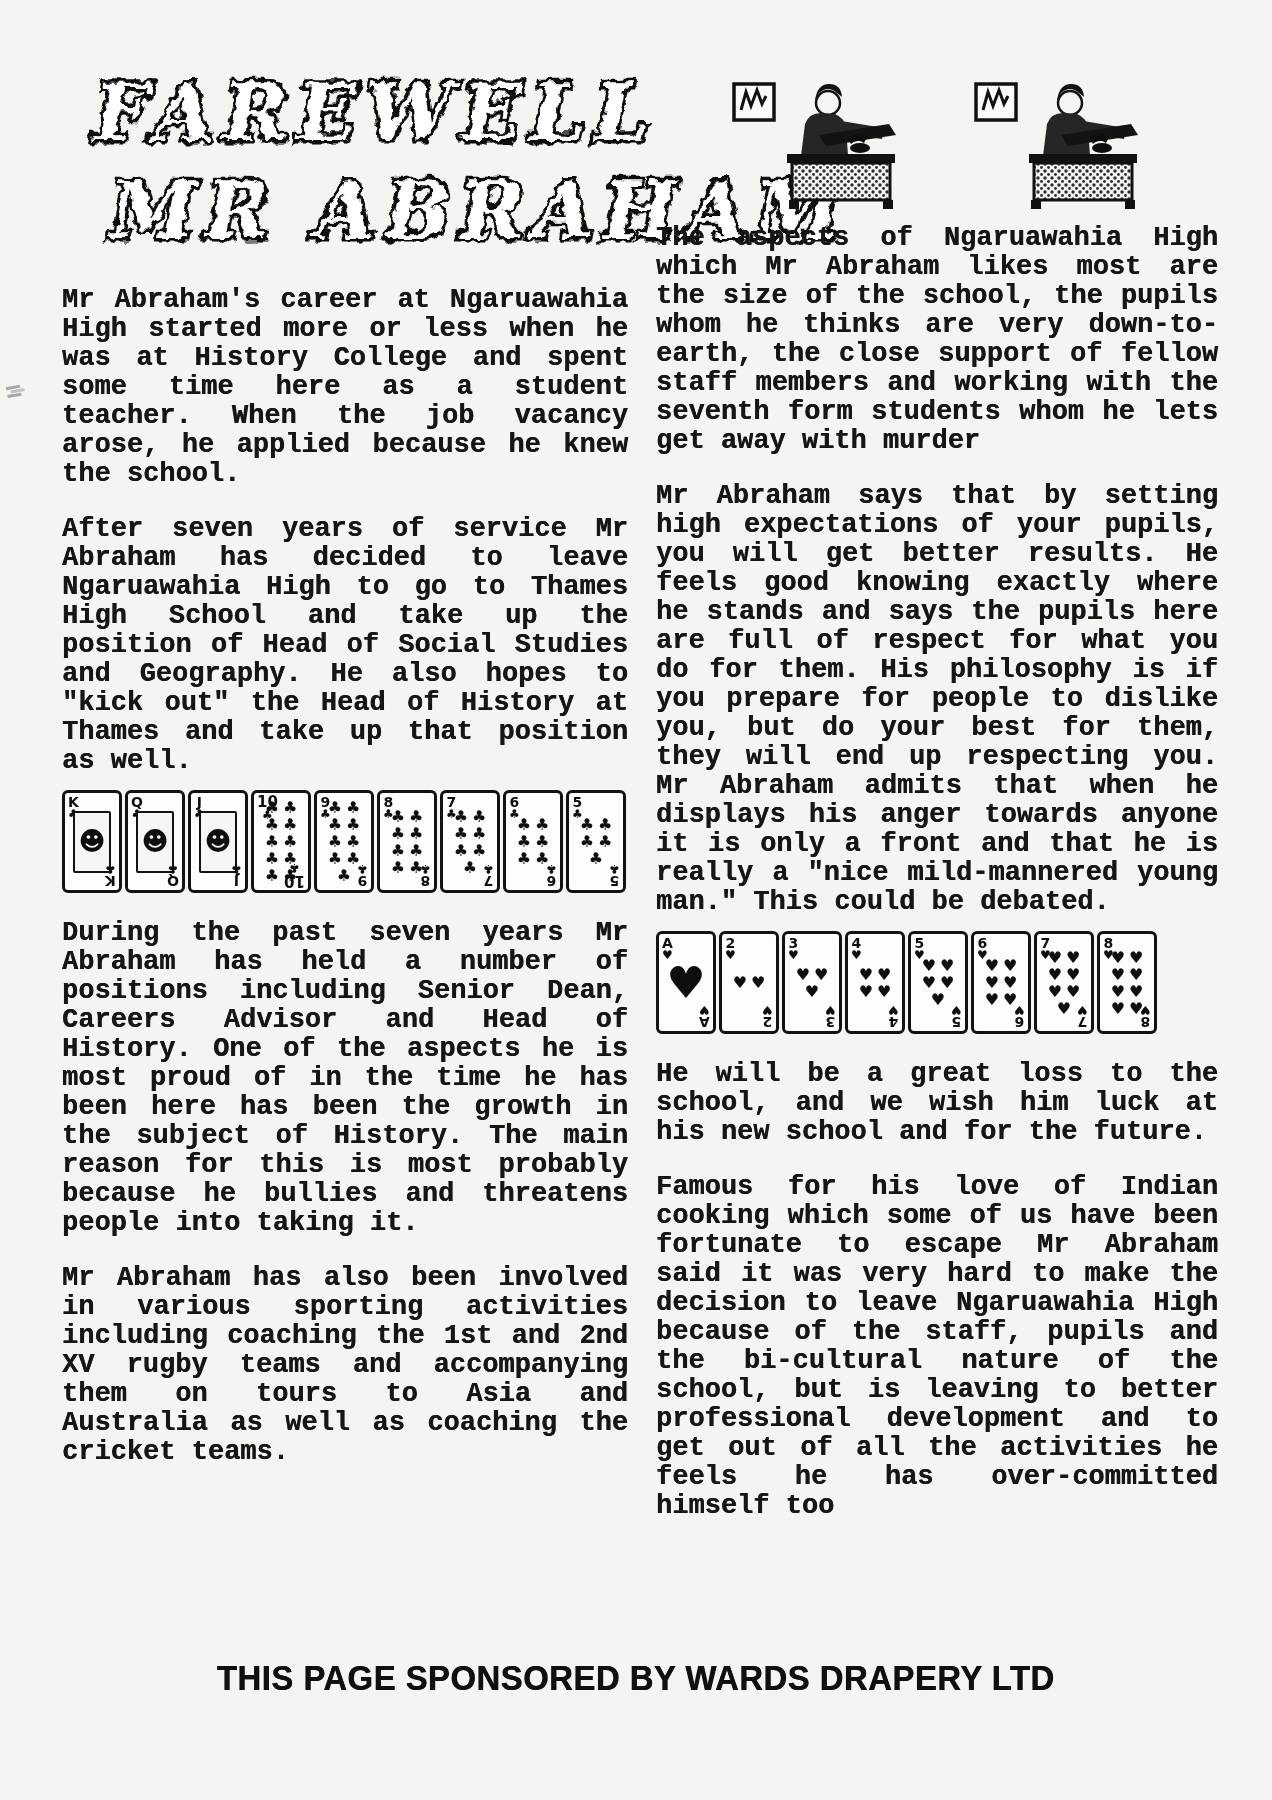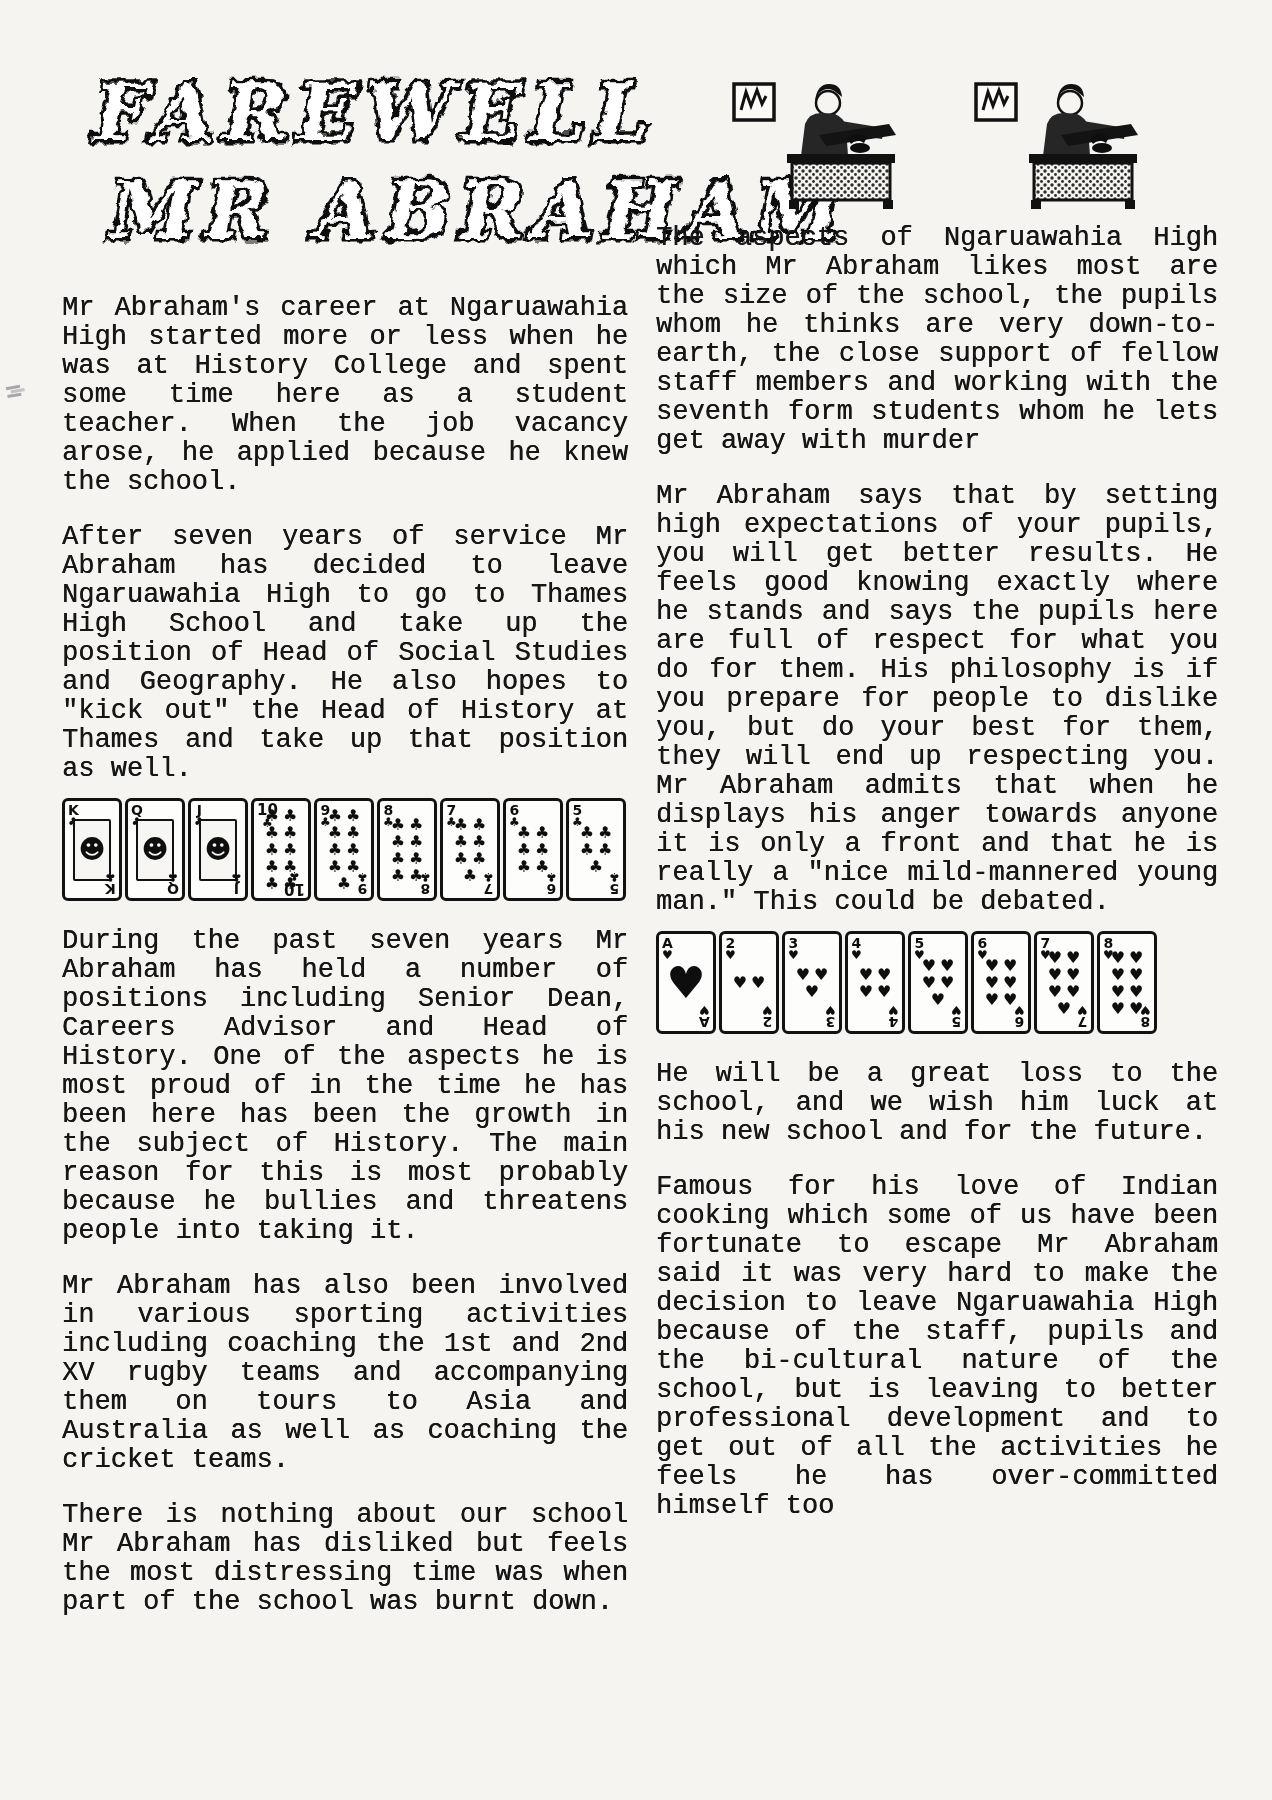--- a/index.html
+++ b/index.html
@@ -16,21 +16,21 @@
   .title-svg{position:absolute;left:86px;top:62px;overflow:visible;}
   .title-svg text{
     font-family:"DejaVu Serif", serif;
     font-weight:bold;font-style:italic;
     fill:#ffffff;stroke:#0a0a0a;stroke-width:7;paint-order:stroke fill;
   }
   
   .col{position:absolute;font-size:27px;line-height:29px;}
   .col-left{left:62px;top:282px;width:566px;}
   .col-right{left:656px;top:78px;width:562px;}
-  .para{margin:12px 0 26px 0;text-align:justify;text-shadow:0.35px 0 0 currentColor;}
+  .para{margin:4px 0 26px 0;text-align:justify;text-shadow:0.35px 0 0 currentColor;font-weight:bold;}
   .para:last-child{margin-bottom:0;}
   .byline{margin:54px 0 0 26px;text-shadow:0.35px 0 0 currentColor;}
   
   .clipart-row{display:flex;gap:64px;justify-content:center;margin:0 0 14px 0;}
   .clipart-row svg{width:178px;height:132px;}
   
   .card-strip{display:flex;gap:3px;margin:14px 0 26px 0;}
   .card{
     position:relative;flex:0 0 auto;
     width:60px;height:103px;box-sizing:border-box;
@@ -265,21 +265,20 @@
           </div>
           <div class="corner br">
             <span class="rank-ch">5</span>
             <span class="suit-ch">♣</span>
           </div>
         </div>
       </div>
     <div>
         <p class="para">During the past seven years Mr Abraham has held a number of positions including Senior Dean, Careers Advisor and Head of History.  One of the aspects he is most proud of in the time he has been here has been the growth in the subject of History.  The main reason for this is most probably because he bullies and threatens people into taking it.</p>
         <p class="para">Mr Abraham has also been involved in various sporting activities including coaching the 1st and 2nd XV rugby teams and accompanying them on tours to Asia and Australia as well as coaching the cricket teams.</p>
-        <p class="para">There is nothing about our school Mr Abraham has disliked but feels the most distressing time was when part of the school was burnt down.</p>
       </div>
   </div>
 
   <div class="col col-right">
     <div class="clipart-row">
       <svg viewBox="0 0 170 132">
           <use href="#teacher-desk"></use>
         </svg>
       <svg viewBox="0 0 170 132">
           <use href="#teacher-desk"></use>
@@ -422,14 +421,17 @@
             <span class="suit-ch">♥</span>
           </div>
         </div>
       </div>
     <div>
         <p class="para">He will be a great loss to the school, and we wish him luck at his new school and for the future.</p>
         <p class="para">Famous for his love of Indian cooking which some of us have been fortunate to escape Mr Abraham said it was very hard to make the decision to leave Ngaruawahia High because of the staff, pupils and the bi-cultural nature of the school, but is leaving to better professional development and to get out of all the activities he feels he has over-committed himself too</p>
       </div>
   </div>
 
+  <div class="sponsor-wrap">
+    <span class="sponsor">THIS PAGE SPONSORED BY WARDS DRAPERY LTD</span>
+  </div>
 
 </div>
 
 </body></html>

